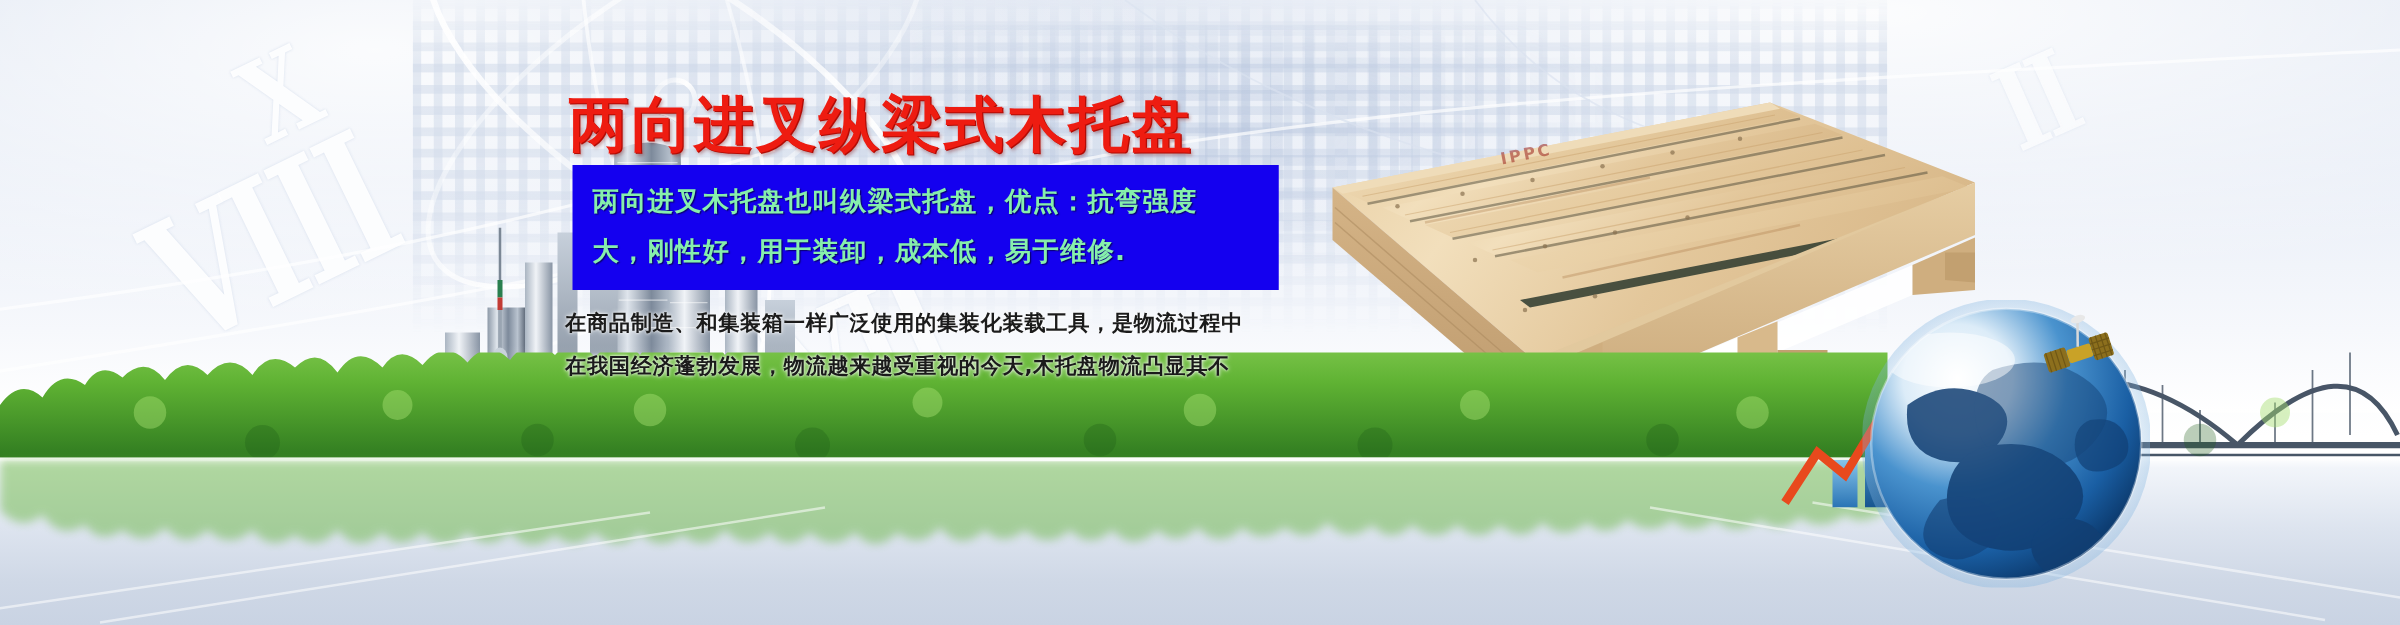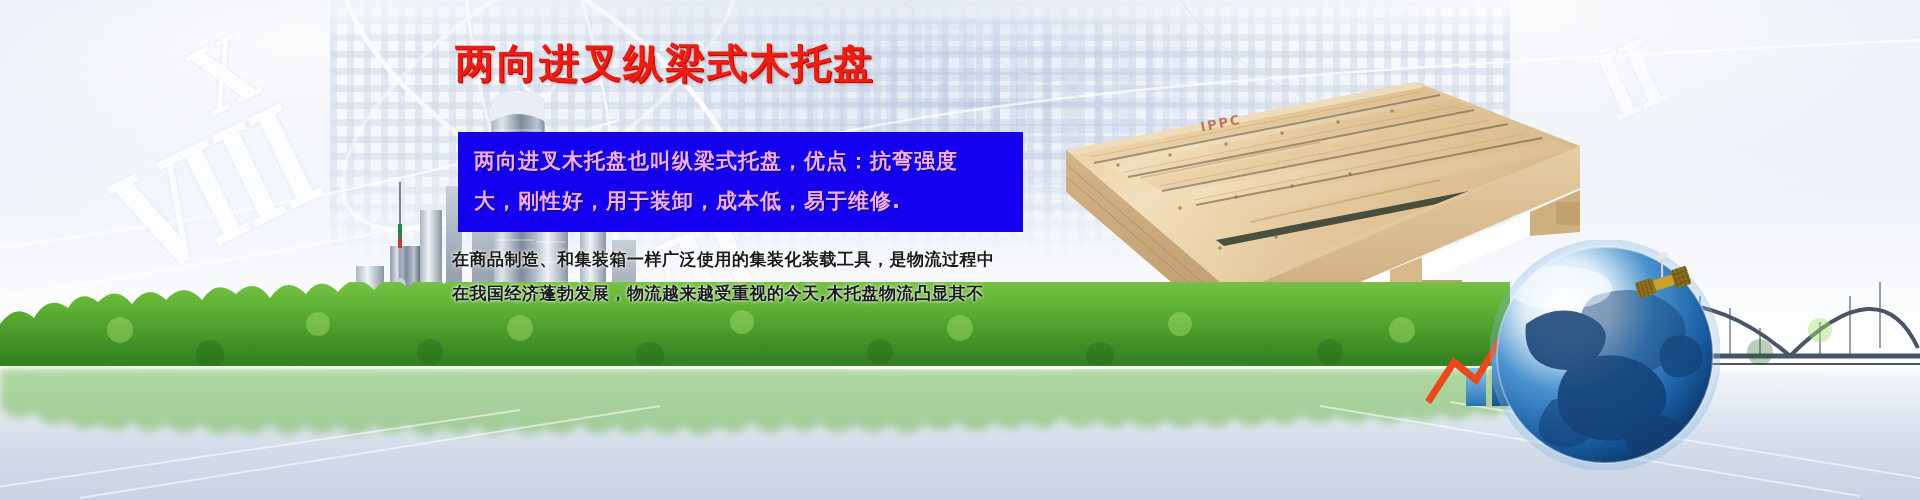--- a/index.html
+++ b/index.html
@@ -90,35 +90,35 @@
   .pallet-wrap{position:absolute;left:1020px;top:62px;width:580px;height:300px;}
 
   
   .globe{position:absolute;left:1490px;top:240px;width:230px;height:230px;}
 
   
   .chartfx{position:absolute;left:1420px;top:296px;width:210px;height:110px;}
 
   
   .headline{
-    position:absolute;left:455px;top:36px;
+    position:absolute;left:455px;top:68px;
     font-family:"DejaVu Serif","Liberation Serif",serif;
-    font-size:40px;font-weight:700;letter-spacing:2px;
+    font-size:48px;font-weight:700;letter-spacing:2px;
     color:#ee1c11;
     text-shadow:1px 1px 0 #b30c05, 2px 2px 3px rgba(120,0,0,.35);
     white-space:nowrap;
   }
   .bluebox{
     position:absolute;left:458px;top:132px;width:565px;
     background:#1400ef;
     padding:9px 16px 11px 16px;
     box-sizing:border-box;
   }
   .bluebox p{
-    margin:0;color:#f0abfc;font-weight:700;
+    margin:0;color:#86efac;font-weight:700;
     font-family:"DejaVu Sans","Liberation Sans",sans-serif;
     font-size:21px;line-height:40px;letter-spacing:1px;
     text-shadow:1px 1px 1px rgba(0,0,20,.6);
   }
   .body-copy{
     position:absolute;left:452px;top:242px;width:600px;
     color:#1b1b1b;font-weight:700;
     font-family:"DejaVu Sans","Liberation Sans",sans-serif;
     font-size:17px;line-height:34px;letter-spacing:.5px;
     text-shadow:0 0 2px rgba(255,255,255,.95),0 0 4px rgba(255,255,255,.85);

